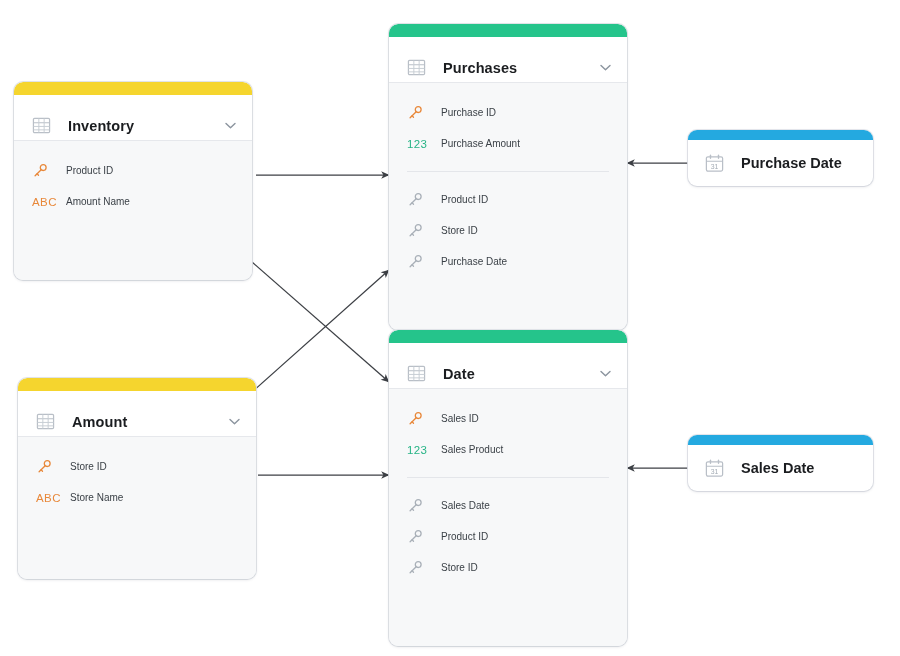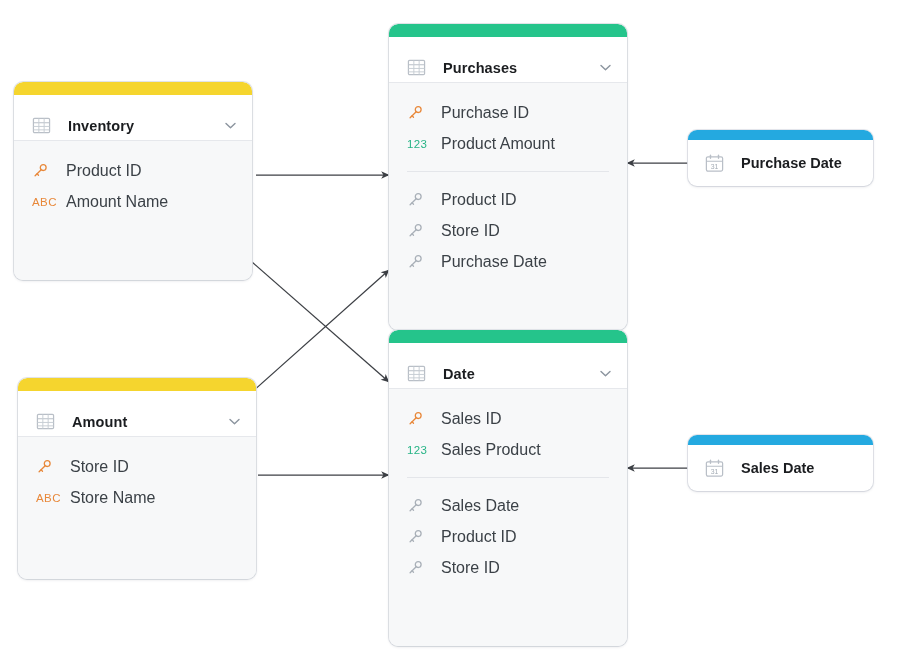--- a/index.html
+++ b/index.html
@@ -114,21 +114,21 @@
   }
   .field-icon svg { display: block; }
   .type-abc, .type-123 {
     font-size: 11.5px;
     letter-spacing: .4px;
     font-family: "Liberation Sans", sans-serif;
   }
   .type-abc { color: #e8883a; }
   .type-123 { color: #27b486; text-align: center; }
   .field-label {
-    font-size: 16px;
+    font-size: 10px;
     color: #3b4147;
     white-space: nowrap;
   }
 
   
   .date-node {
     position: absolute;
     border-radius: 9px;
     background: #ffffff;
     box-shadow: 0 1px 3px rgba(30,40,60,0.13), 0 0 0 1px rgba(228,231,236,0.9);
@@ -283,21 +283,21 @@
               <line x1="9.2" y1="6.7" x2="3.1" y2="12.8" stroke="#e8883a" stroke-width="1.3" stroke-linecap="round"></line>
               <line x1="5.1" y1="10.8" x2="6.5" y2="12.2" stroke="#e8883a" stroke-width="1.3" stroke-linecap="round"></line>
             </svg>
           </span>
           <span class="field-label">Purchase ID</span>
         </div>
         <div class="field">
           <span class="field-icon">
             <span class="type-123">123</span>
           </span>
-          <span class="field-label">Product Amount</span>
+          <span class="field-label">Purchase Amount</span>
         </div>
       </div>
       <div class="field-group">
         <div class="field">
           <span class="field-icon">
             <svg width="16" height="16" viewBox="0 0 16 16">
               <circle cx="11.2" cy="4.6" r="2.9" fill="none" stroke="#a9b0b8" stroke-width="1.3"></circle>
               <line x1="9.2" y1="6.7" x2="3.1" y2="12.8" stroke="#a9b0b8" stroke-width="1.3" stroke-linecap="round"></line>
               <line x1="5.1" y1="10.8" x2="6.5" y2="12.2" stroke="#a9b0b8" stroke-width="1.3" stroke-linecap="round"></line>
             </svg>

